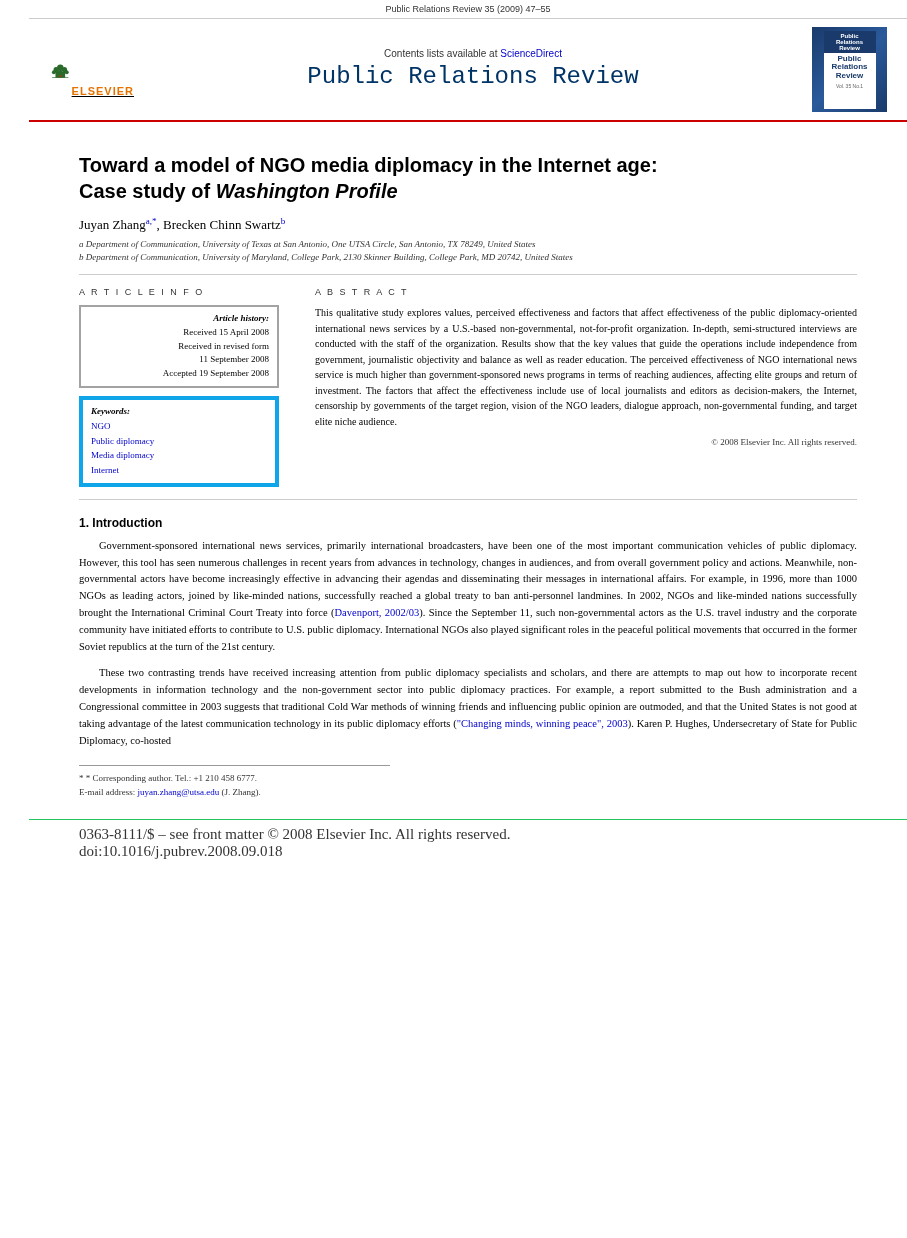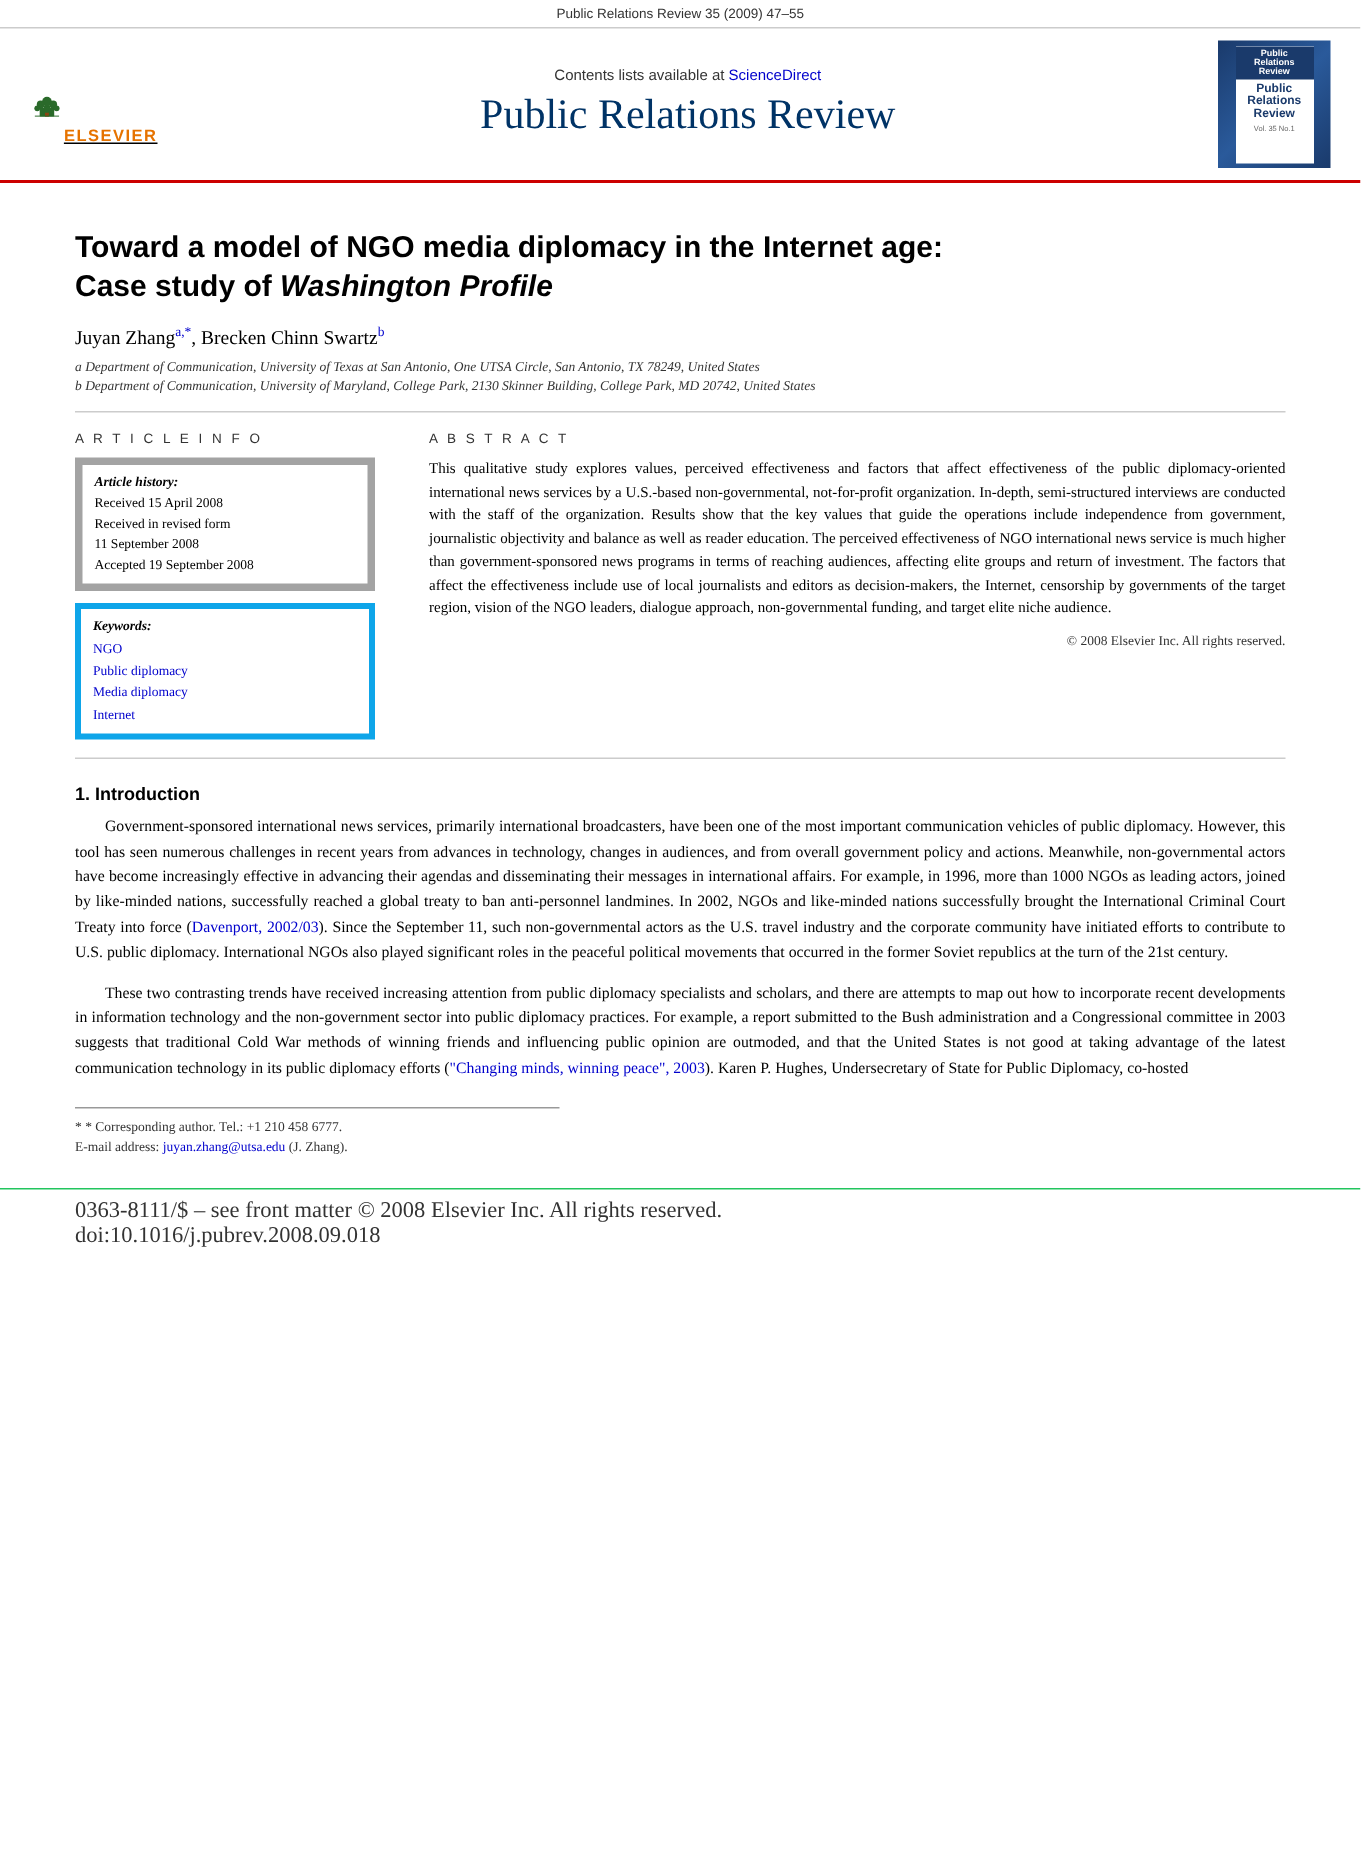--- a/index.html
+++ b/index.html
@@ -7,20 +7,21 @@
       background: #fff;
       font-family: 'Times New Roman', Times, serif;
       font-size: 11px;
       color: #000;
       width: 907px;
       min-height: 1238px;
     }
 
     .page-wrapper {
       padding: 0 0 20px 0;
+      margin-left: 29px;
     }
 
     
     .top-bar {
       text-align: center;
       font-size: 9px;
       color: #333;
       padding: 4px 0;
       border-bottom: 1px solid #ccc;
       font-family: Arial, sans-serif;
@@ -73,23 +74,23 @@
       font-family: Arial, sans-serif;
       margin-bottom: 4px;
     }
 
     .sciencedirect-link {
       color: #0000cc;
       font-family: Arial, sans-serif;
     }
 
     .journal-title-header {
-      font-size: 28px;
+      font-size: 24px;
       color: #003366;
-      font-family: Liberation Serif, serif;
+      font-family: Liberation Mono, monospace;
       font-weight: normal;
       line-height: 1.2;
     }
 
     .journal-cover {
       width: 75px;
       height: 85px;
       background: linear-gradient(135deg, #1a3a6b 0%, #2a5a9b 50%, #1a3a6b 100%);
       flex-shrink: 0;
       display: flex;
@@ -202,24 +203,25 @@
     .section-label {
       font-size: 9px;
       letter-spacing: 2px;
       color: #333;
       margin-bottom: 8px;
       font-family: Arial, sans-serif;
       text-transform: uppercase;
     }
 
     .info-box {
-      border: 5px solid #a3a3a3;
+      border: 2px solid #a3a3a3;
       padding: 6px 8px;
       margin-bottom: 8px;
       font-size: 9px;
+      text-align: right;
     }
 
     .info-label {
       font-style: italic;
       font-weight: bold;
       font-size: 9px;
       display: block;
       margin-bottom: 3px;
     }
 

